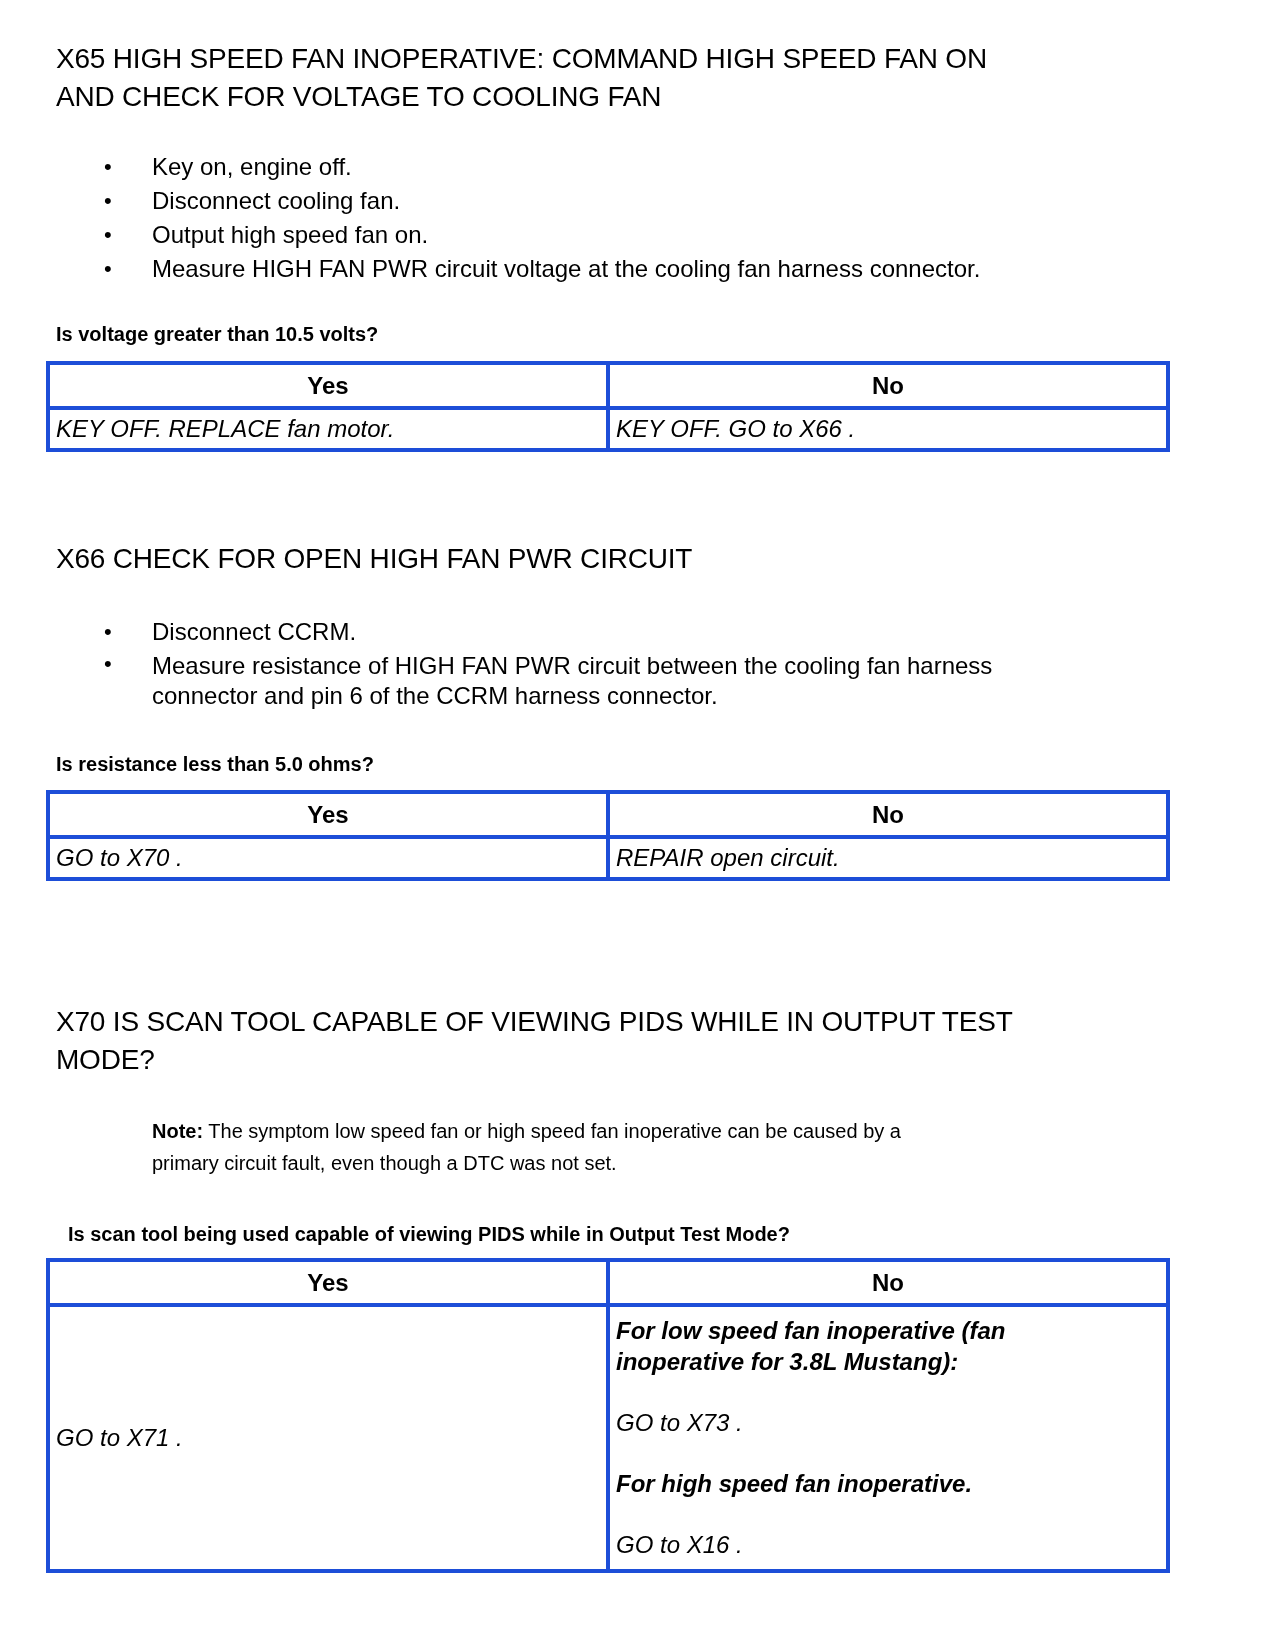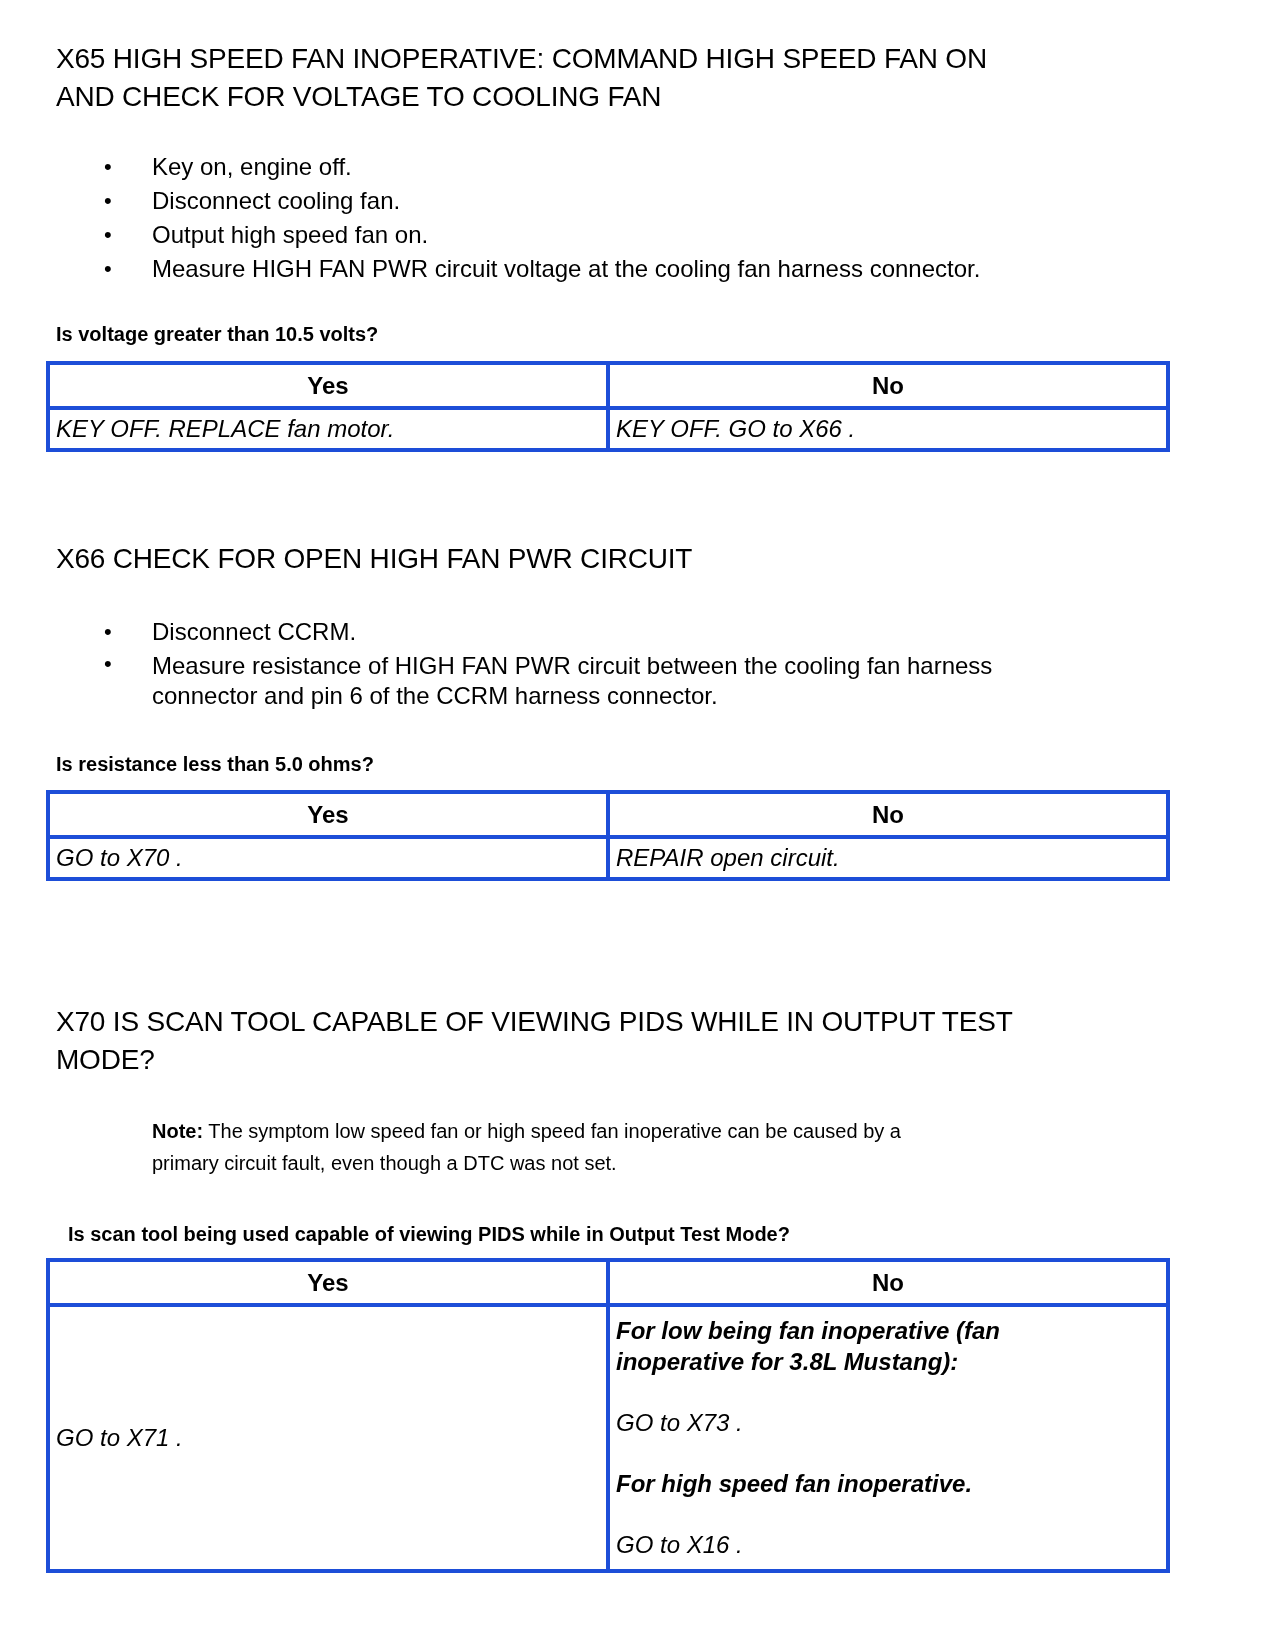--- a/index.html
+++ b/index.html
@@ -117,21 +117,21 @@
   <table class="dt">
     <tbody>
         <tr>
       <th>Yes</th>
       <th>No</th>
     </tr>
     <tr>
       <td style="height:262px;">GO to X71 .</td>
       <td style="vertical-align:top; padding-top:8px;">
         <div class="cell-block">
-          <p style="font-weight:bold;"><span>For low being fan inoperative (fan</span><br><span>inoperative for 3.8L Mustang):</span></p>
+          <p style="font-weight:bold;"><span>For low speed fan inoperative (fan</span><br><span>inoperative for 3.8L Mustang):</span></p>
           <div class="gap"></div>
           <p>GO to X73 .</p>
           <div class="gap"></div>
           <p style="font-weight:bold;">For high speed fan inoperative.</p>
           <div class="gap"></div>
           <p>GO to X16 .</p>
         </div>
       </td>
     </tr>
   </tbody>

